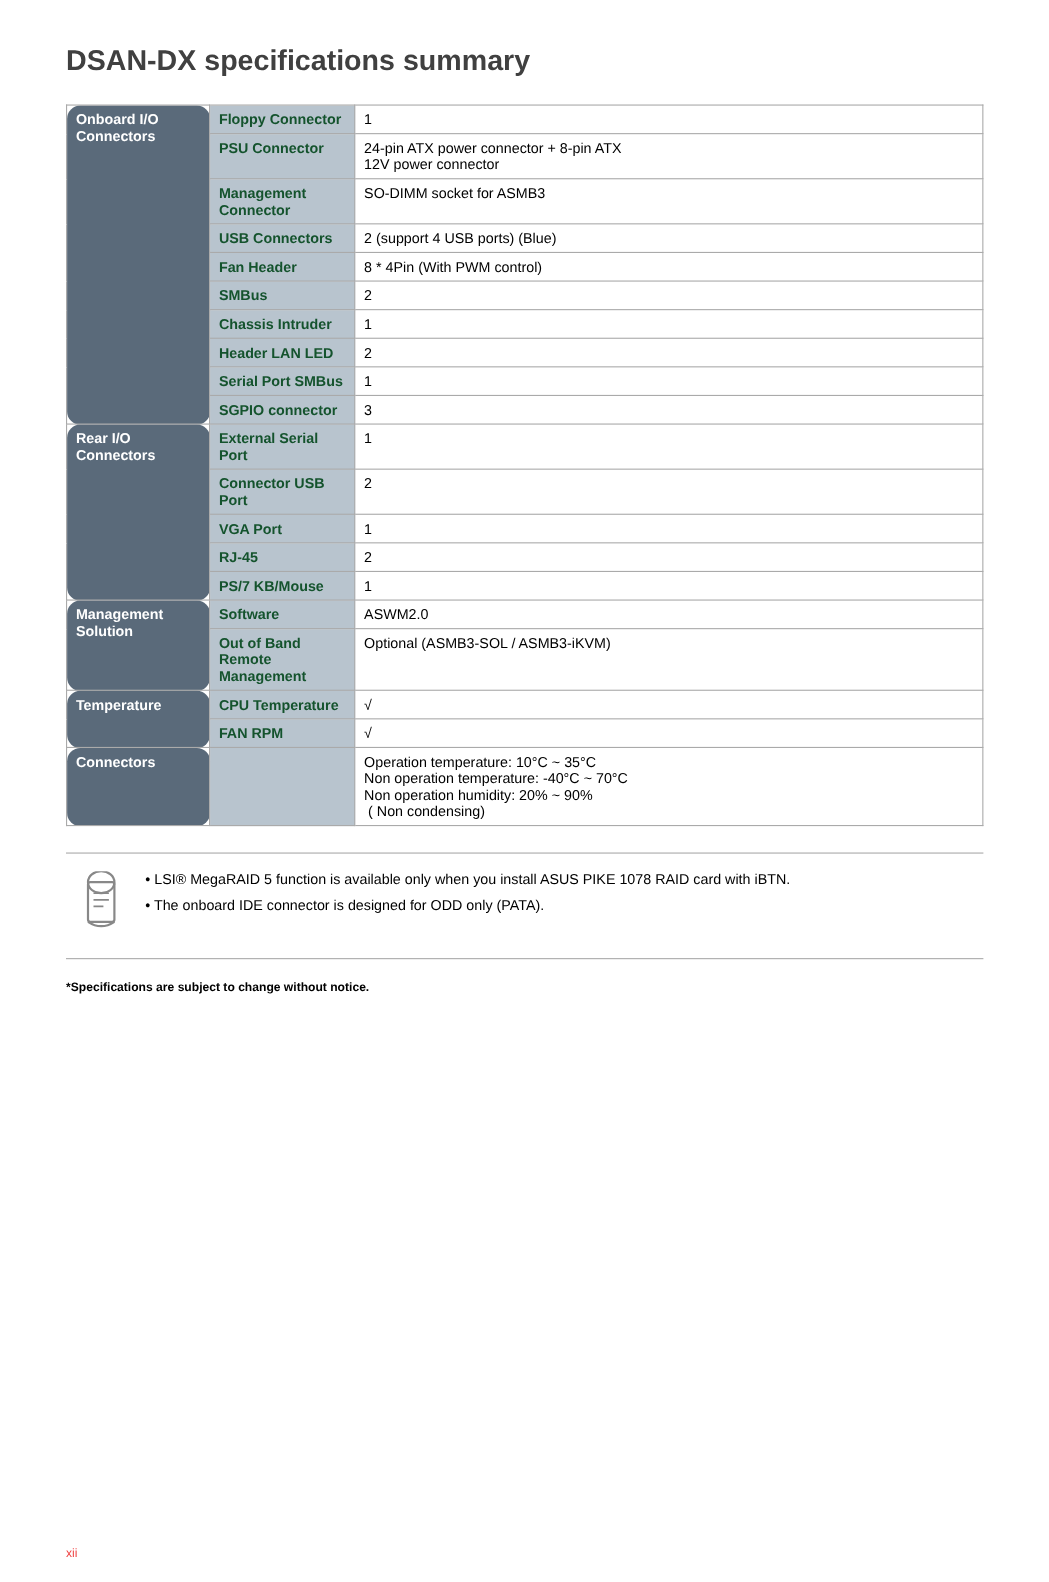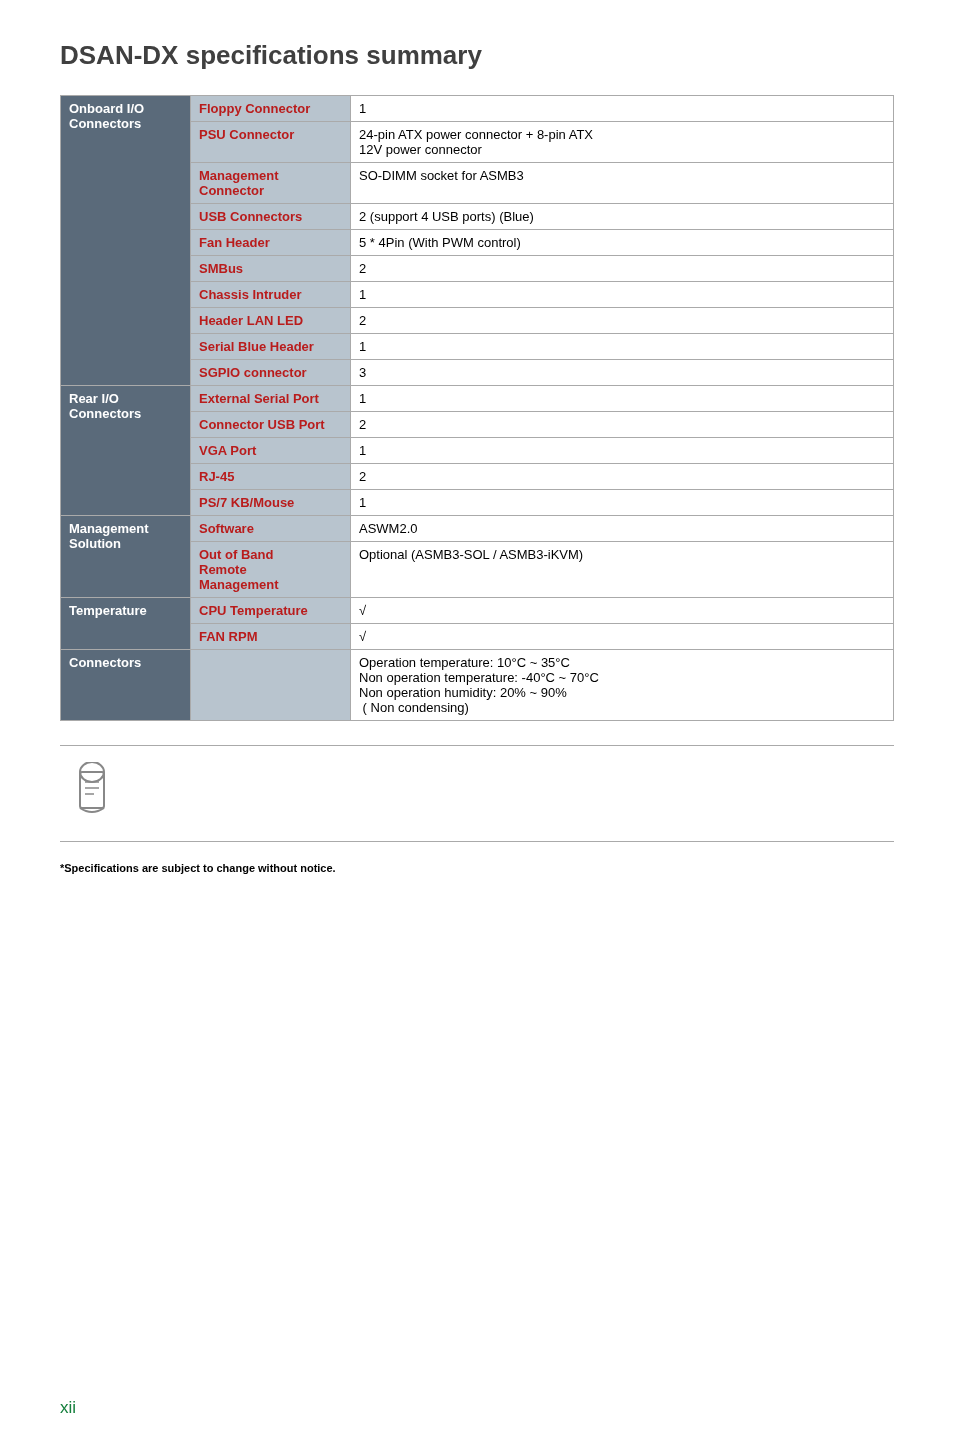--- a/index.html
+++ b/index.html
@@ -28,26 +28,27 @@
       border: 1px solid #aaa;
       padding: 5px 8px;
       vertical-align: top;
       font-size: 13px;
     }
     .col1 {
       background-color: #5a6a7a;
       color: #fff;
       font-weight: bold;
       width: 130px;
+      border-radius: 12px;
     }
     .col2 {
       background-color: #b8c4ce;
       font-weight: bold;
-      width: 160px;
-      color: #b91c1c;
+      width: 132px;
+      color: #14532d;
     }
     .col3 {
       background-color: #fff;
       color: #000;
     }
     .note-section {
       display: flex;
       align-items: flex-start;
       border-top: 1px solid #aaa;
       border-bottom: 1px solid #aaa;
@@ -76,22 +77,22 @@
     }
     .footer-note {
       font-weight: bold;
       font-size: 11px;
       margin-top: 16px;
     }
     .page-num {
       position: absolute;
       bottom: 20px;
       left: 60px;
-      font-size: 17px;
-      color: #15803d;
+      font-size: 11px;
+      color: #ef4444;
       margin-top: 36px;
     }
   </style>
 </head>
 <body>
 
 <h1>DSAN-DX specifications summary</h1>
 
 <table>
   <tbody>
@@ -108,36 +109,36 @@
     <tr>
       <td class="col2">Management<br>Connector</td>
       <td class="col3">SO-DIMM socket for ASMB3</td>
     </tr>
     <tr>
       <td class="col2">USB Connectors</td>
       <td class="col3">2 (support 4 USB ports) (Blue)</td>
     </tr>
     <tr>
       <td class="col2">Fan Header</td>
-      <td class="col3">5 * 4Pin (With PWM control)</td>
+      <td class="col3">8 * 4Pin (With PWM control)</td>
     </tr>
     <tr>
       <td class="col2">SMBus</td>
       <td class="col3">2</td>
     </tr>
     <tr>
       <td class="col2">Chassis Intruder</td>
       <td class="col3">1</td>
     </tr>
     <tr>
       <td class="col2">Header LAN LED</td>
       <td class="col3">2</td>
     </tr>
     <tr>
-      <td class="col2">Serial Blue Header</td>
+      <td class="col2">Serial Port SMBus</td>
       <td class="col3">1</td>
     </tr>
     <tr>
       <td class="col2">SGPIO connector</td>
       <td class="col3">3</td>
     </tr>
 
     <tr>
       <td class="col1" rowspan="5">Rear I/O<br>Connectors</td>
       <td class="col2">External Serial Port</td>
@@ -193,17 +194,23 @@
     
     <svg width="44" height="54" viewBox="0 0 44 54" fill="none" xmlns="http://www.w3.org/2000/svg">
       <ellipse cx="22" cy="10" rx="12" ry="10" fill="none" stroke="#888" stroke-width="2"></ellipse>
       <rect x="10" y="10" width="24" height="36" rx="2" fill="none" stroke="#888" stroke-width="2"></rect>
       <path d="M10 46 Q22 54 34 46" fill="none" stroke="#888" stroke-width="2"></path>
       <line x1="15" y1="20" x2="29" y2="20" stroke="#888" stroke-width="1.5"></line>
       <line x1="15" y1="26" x2="29" y2="26" stroke="#888" stroke-width="1.5"></line>
       <line x1="15" y1="32" x2="24" y2="32" stroke="#888" stroke-width="1.5"></line>
     </svg>
   </div>
+  <div class="note-text">
+    <ul>
+      <li><span>LSI® MegaRAID 5 function is available only when you install ASUS PIKE 1078 RAID card with iBTN.</span></li>
+      <li><span>The onboard IDE connector is designed for ODD only (PATA).</span></li>
+    </ul>
+  </div>
 </div>
 
 <div class="footer-note">*Specifications are subject to change without notice.</div>
 
 <div class="page-num">xii</div>
 
 </body></html>

